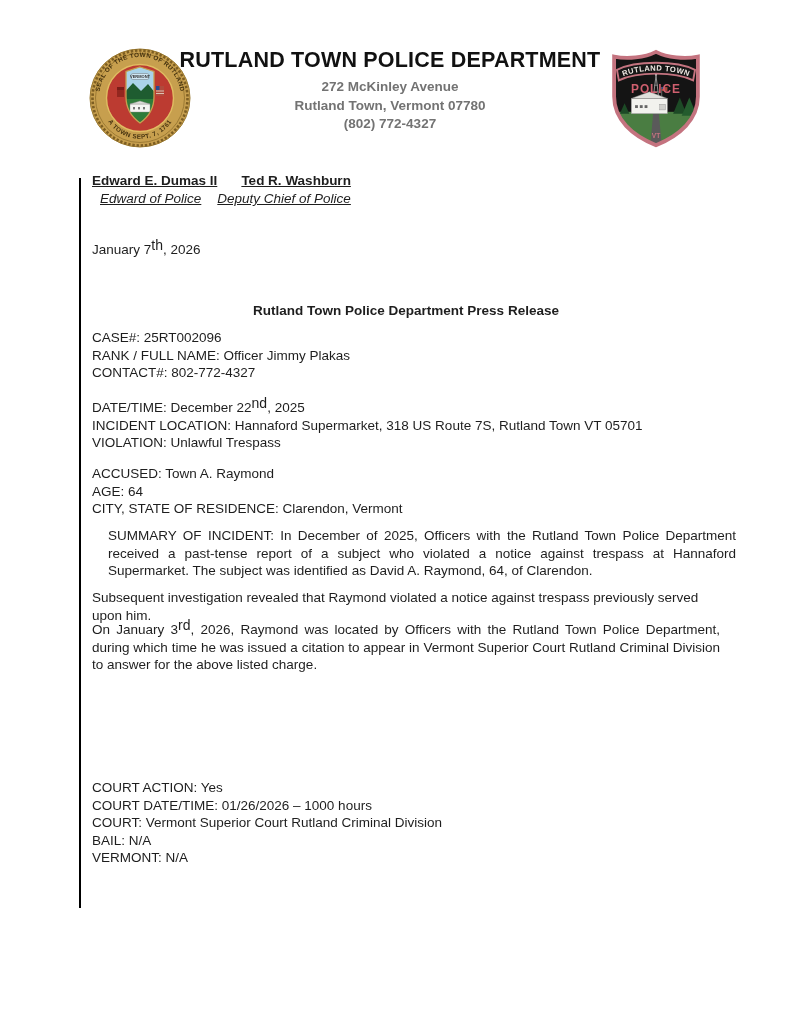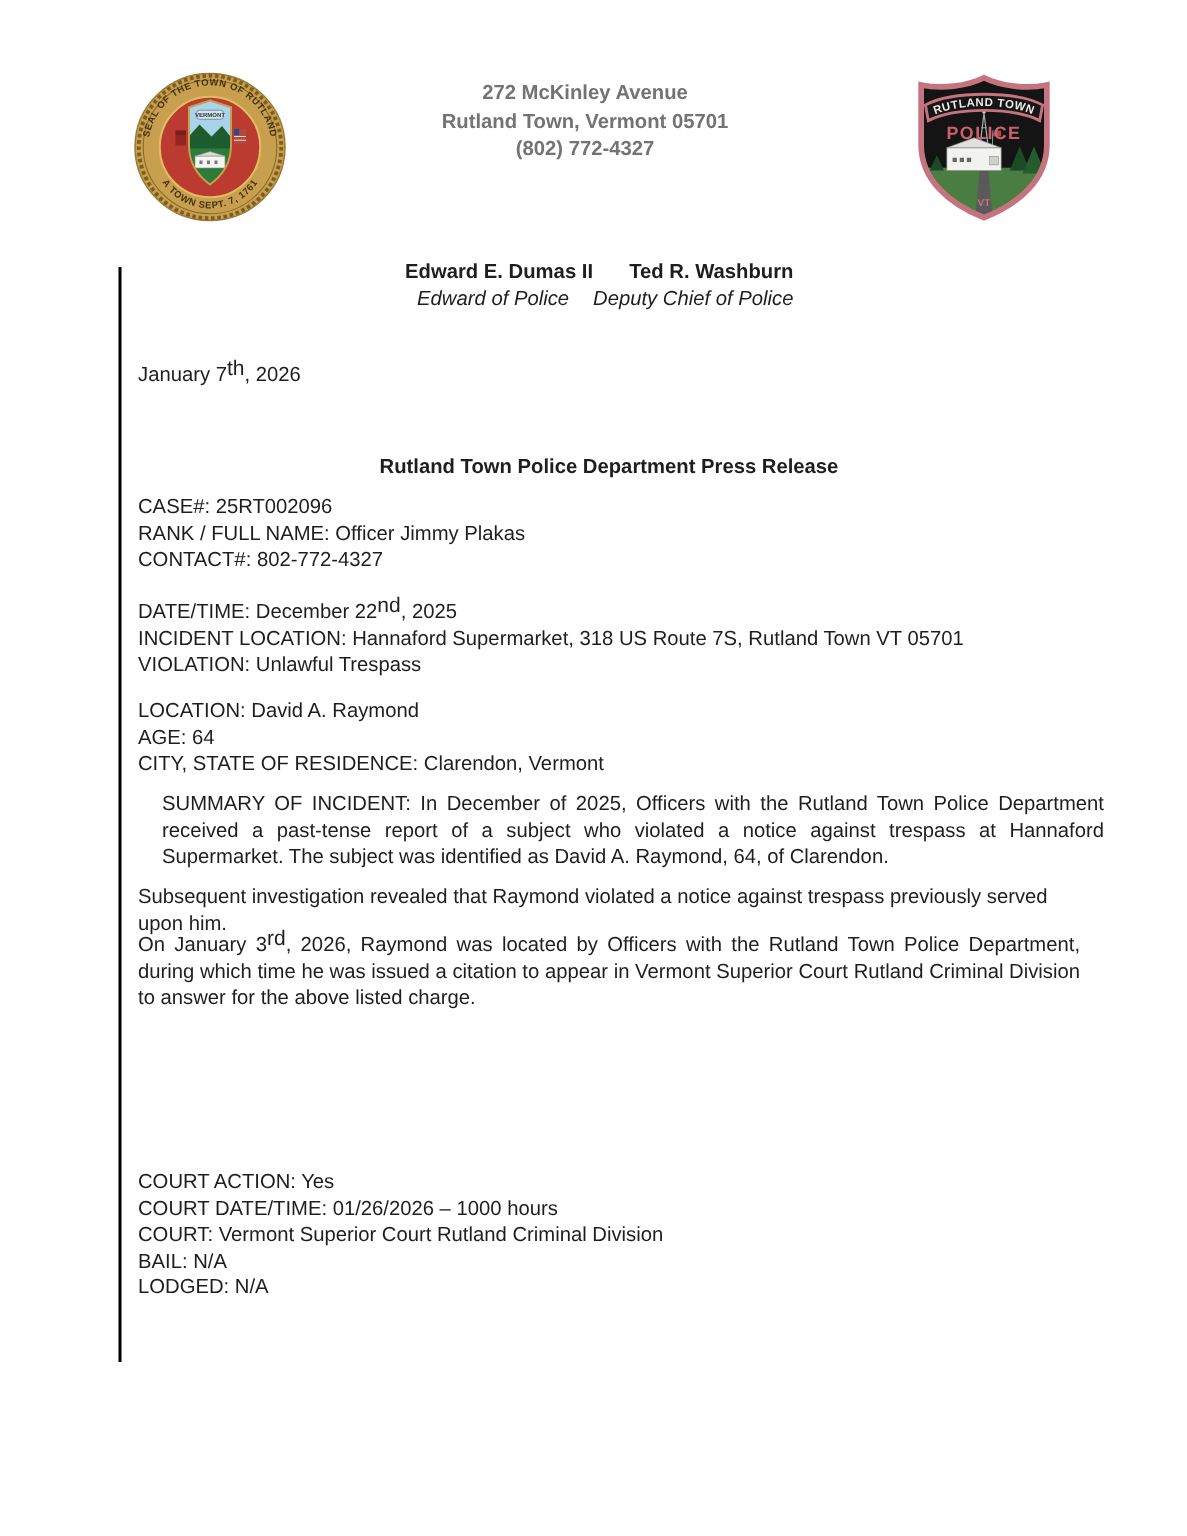--- a/index.html
+++ b/index.html
@@ -15,21 +15,21 @@
   .seal{position:absolute;left:88px;top:47px;width:104px;height:102px;}
   .patch{position:absolute;left:610px;top:49px;width:92px;height:99px;}
   .head-center{position:absolute;left:90px;top:48px;width:600px;text-align:center;}
   .dept-title{font-size:21.5px;font-weight:bold;letter-spacing:.2px;color:#111;}
   .addr{font-size:13.5px;font-weight:bold;line-height:18.5px;color:#737373;}
   .addr-first{margin-top:5px;}
   
   .vrule{position:absolute;left:79px;top:178px;width:2px;height:730px;background:#000;}
   
   .content{position:absolute;left:92px;width:628px;font-size:13.5px;line-height:17.5px;}
-  .officials{top:172px;display:flex;justify-content:center;line-height:18px;}
+  .officials{top:172px;display:flex;justify-content:flex-start;line-height:18px;text-decoration:underline;}
   .off-name{font-weight:bold;}
   .off-title{font-style:italic;}
   .off-left .off-title{padding-left:8px;}
   .off-right{text-align:right;padding-right:13px;}
   .date-line{top:241px;}
   .press-title{top:302px;text-align:center;font-weight:bold;}
   .case-block{top:329px;}
   .incident-block{top:399px;}
   .accused-block{top:465px;}
   .para{margin:0;}
@@ -89,22 +89,23 @@
         <rect x="50" y="60" width="2" height="2.4" fill="#777"></rect>
         <rect x="55" y="60" width="2" height="2.4" fill="#777"></rect>
       </g>
       <path d="M52,20 L66,24.5 L66,50 Q66,66 52,76 Q38,66 38,50 L38,24.5 Z" fill="none" stroke="#c79f4e" stroke-width="1.3"></path>
       <rect x="43" y="26.5" width="18" height="6" rx="2" fill="#cfe7f4" stroke="#5a5a5a" stroke-width="0.4"></rect>
       <text class="svgtxt" x="52" y="31" font-size="4" font-weight="bold" fill="#333" text-anchor="middle">VERMONT</text>
     </g>
   </svg>
 
   <div class="head-center">
+    <div class="dept-title">RUTLAND TOWN POLICE DEPARTMENT</div>
     <div class="addr addr-first">272 McKinley Avenue</div>
-    <div class="addr">Rutland Town, Vermont 05701</div>
+    <div class="addr">Rutland Town, Vermont 07780</div>
     <div class="addr">(802) 772-4327</div>
   </div>
 
   <svg class="patch" viewBox="0 0 96 104" aria-hidden="true">
     <defs>
       <clipPath id="patchClip">
         <path d="M48,3 C60,9 78,11 92,8 L92,50 C92,74 73,91 48,101 C23,91 4,74 4,50 L4,8 C18,11 36,9 48,3 Z"></path>
       </clipPath>
       <path id="patchBannerArc" d="M 9,31 C 28,20 68,20 87,31"></path>
     </defs>
@@ -163,30 +164,30 @@
     <div>CONTACT#: 802-772-4327</div>
   </div>
 
   <div class="content incident-block">
     <div><span>DATE/TIME: December 22</span><sup class="ord">nd</sup><span>, 2025</span></div>
     <div>INCIDENT LOCATION: Hannaford Supermarket, 318 US Route 7S, Rutland Town VT 05701</div>
     <div>VIOLATION: Unlawful Trespass</div>
   </div>
 
   <div class="content accused-block">
-    <div>LOCATION: David A. Raymond</div>
+    <div>ACCUSED: Town A. Raymond</div>
     <div>AGE: 64</div>
     <div>CITY, STATE OF RESIDENCE: Clarendon, Vermont</div>
   </div>
 
   <p class="content para para1">SUMMARY OF INCIDENT: In December of 2025, Officers with the Rutland Town Police Department received a past-tense report of a subject who violated a notice against trespass at Hannaford Supermarket. The subject was identified as David A. Raymond, 64, of Clarendon.</p>
   <p class="content para para2">Subsequent investigation revealed that Raymond violated a notice against trespass previously served upon him.</p>
   <p class="content para para3"><span>On January 3</span><sup class="ord">rd</sup><span>, 2026, Raymond was located by Officers with the Rutland Town Police Department, during which time he was issued a citation to appear in Vermont Superior Court Rutland Criminal Division to answer for the above listed charge.</span></p>
 
   <div class="content court-block">
     <div>COURT ACTION: Yes</div>
     <div>COURT DATE/TIME: 01/26/2026 – 1000 hours</div>
     <div>COURT: Vermont Superior Court Rutland Criminal Division</div>
     <div>BAIL: N/A</div>
-    <div>LODGED: N/A</div>
+    <div>VERMONT: N/A</div>
   </div>
 
 </div>
 
 </body></html>

